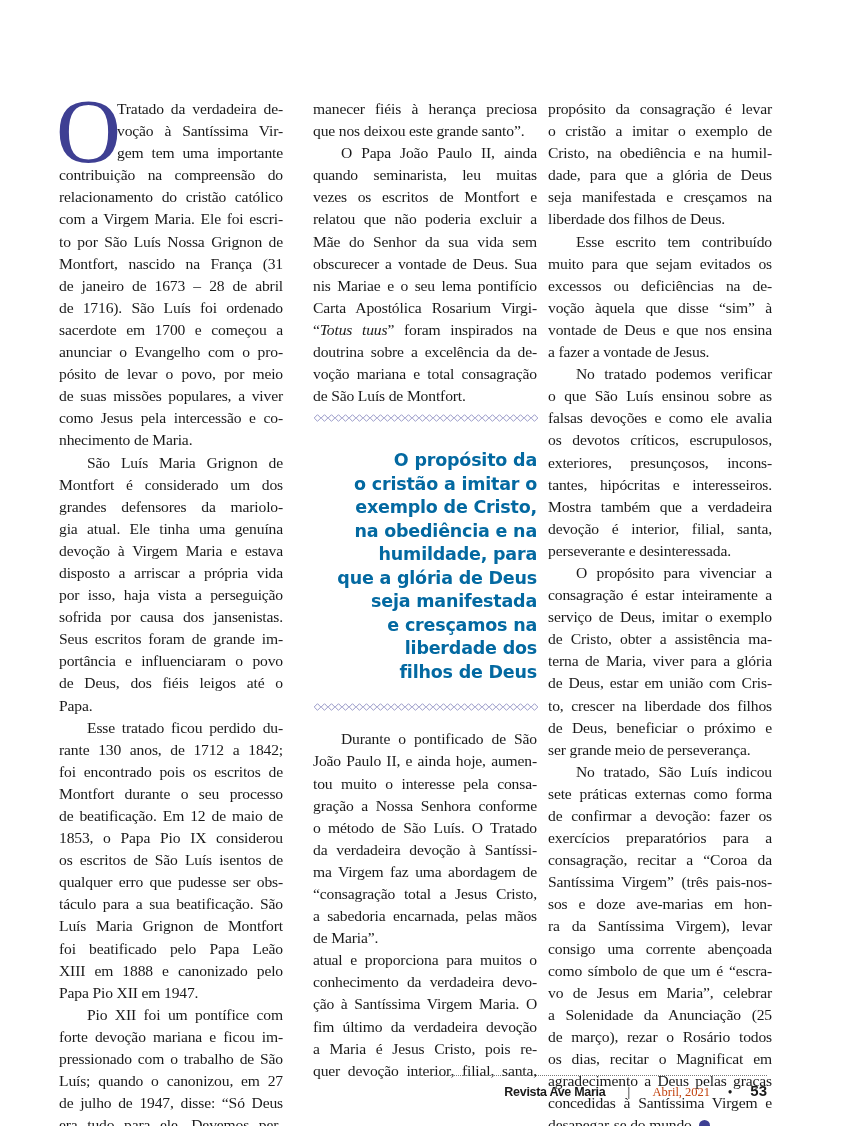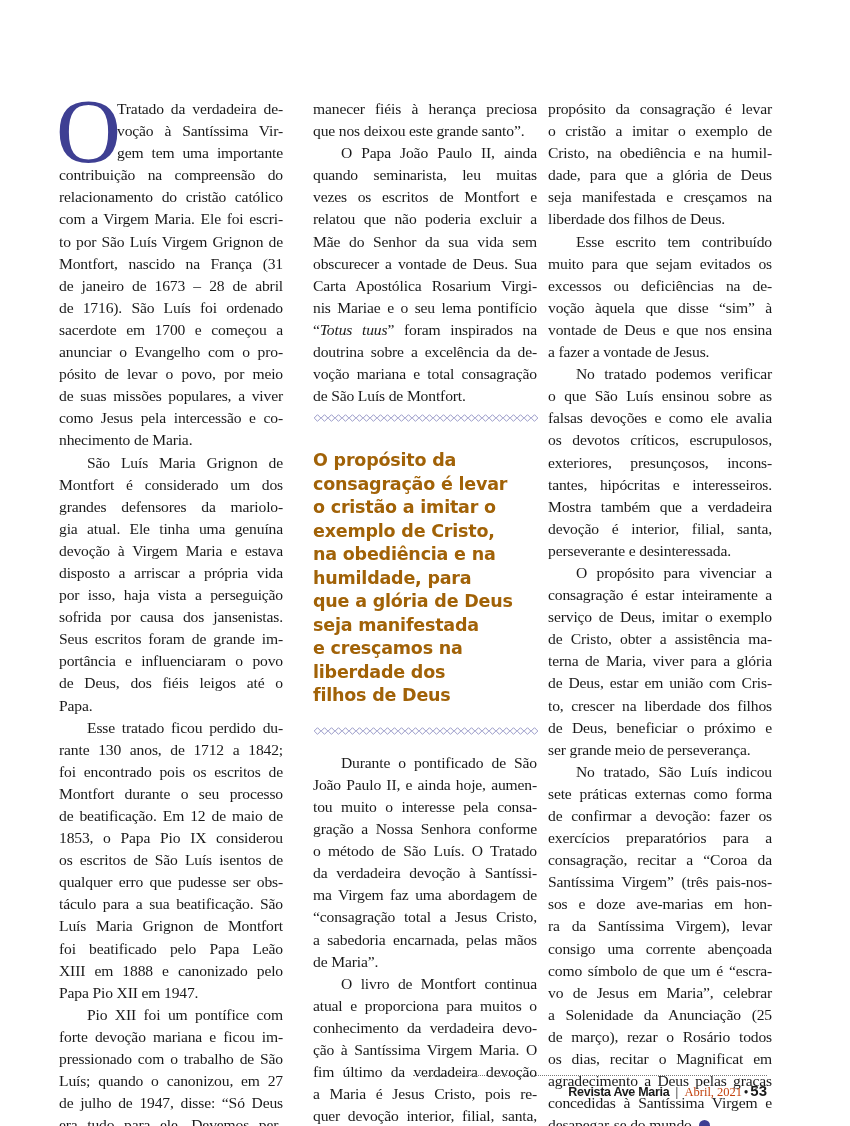--- a/index.html
+++ b/index.html
@@ -12,27 +12,27 @@
   #col3 { left: 548px; }
   .ln { display: block; white-space: nowrap; text-align: justify; text-align-last: justify; height: 22.1px; }
   .ln.last { text-align-last: left; }
   .ln.ind { text-indent: 28px; }
   .dropcap-wrap { position: relative; }
   .dropcap { position: absolute; left: -3px; top: -6px; font-size: 90px; line-height: 80px;
              color: #3e3f93; font-family: "Liberation Serif", "DejaVu Serif", serif; }
   .ln.dc { margin-left: 58px; }
   .divider { height: 12px; margin: 6px 0 0 0; position: relative; }
   .divider svg { display: block; }
-  .pull { text-align: left; color: #a16207; font-family: "DejaVu Sans", "Liberation Sans", sans-serif;
+  .pull { text-align: right; color: #0369a1; font-family: "DejaVu Sans", "Liberation Sans", sans-serif;
           font-weight: bold; font-size: 17.5px; line-height: 23.5px; margin: 24px 0 18px 0; letter-spacing: -0.2px; }
   .pull span { display: block; }
   .end-dot { display: inline-block; width: 11px; height: 11px; border-radius: 50%; background: #3e3f93;
              vertical-align: -1px; margin-left: 3px; }
   .footer-rule { position: absolute; left: 413px; top: 1075px; width: 354px; border-top: 1px dotted #777; }
-  .footer { position: absolute; right: 83px; top: 1082px; font-size: 12px; display: flex; align-items: baseline; gap: 0; }
+  .footer { position: absolute; right: 83px; top: 1082px; font-size: 12px; display: flex; align-items: baseline; gap: 16px; }
   .footer .mag { font-family: "Liberation Sans", "DejaVu Sans", sans-serif; font-weight: bold; font-size: 12.5px; letter-spacing: -0.3px; }
   .footer .sep { margin: 0 6px; color: #555; font-family: "Liberation Sans", sans-serif; }
   .footer .date { font-family: "Liberation Serif", serif; font-size: 12.5px; color: #c2410c; }
   .footer .bullet { margin: 0 2px 0 2px; font-weight: bold; }
   .footer .page { font-family: "Liberation Sans", sans-serif; font-weight: bold; font-size: 15px; }
   em { font-style: italic; }
 </style>
 </head>
 <body>
 
@@ -42,21 +42,21 @@
     <div class="dropcap-wrap">
       <span class="dropcap">O</span>
     </div>
     <div>
         <span class="ln dc">Tratado da verdadeira de-</span>
         <span class="ln dc">voção à Santíssima Vir-</span>
         <span class="ln dc">gem tem uma importante</span>
         <span class="ln">contribuição na compreensão do</span>
         <span class="ln">relacionamento do cristão católico</span>
         <span class="ln">com a Virgem Maria. Ele foi escri-</span>
-        <span class="ln">to por São Luís Virgem Grignon de</span>
+        <span class="ln">to por São Luís Nossa Grignon de</span>
         <span class="ln">Montfort, nascido na França (31</span>
         <span class="ln">de janeiro de 1673 – 28 de abril</span>
         <span class="ln">de 1716). São Luís foi ordenado</span>
         <span class="ln">sacerdote em 1700 e começou a</span>
         <span class="ln">anunciar o Evangelho com o pro-</span>
         <span class="ln">pósito de levar o povo, por meio</span>
         <span class="ln">de suas missões populares, a viver</span>
         <span class="ln">como Jesus pela intercessão e co-</span>
         <span class="ln last">nhecimento de Maria.</span>
         <span class="ln ind">São Luís Maria Grignon de</span>
@@ -96,22 +96,22 @@
   <div class="col" id="col2">
     <div>
         <span class="ln">manecer fiéis à herança preciosa</span>
         <span class="ln last">que nos deixou este grande santo”.</span>
         <span class="ln ind">O Papa João Paulo II, ainda</span>
         <span class="ln">quando seminarista, leu muitas</span>
         <span class="ln">vezes os escritos de Montfort e</span>
         <span class="ln">relatou que não poderia excluir a</span>
         <span class="ln">Mãe do Senhor da sua vida sem</span>
         <span class="ln">obscurecer a vontade de Deus. Sua</span>
+        <span class="ln">nis Mariae e o seu lema pontifício</span>
         <span class="ln">Carta Apostólica Rosarium Virgi-</span>
-        <span class="ln">nis Mariae e o seu lema pontifício</span>
         <span class="ln">“<em>Totus tuus</em>” foram inspirados na</span>
         <span class="ln">doutrina sobre a excelência da de-</span>
         <span class="ln">voção mariana e total consagração</span>
         <span class="ln last">de São Luís de Montfort.</span>
       </div>
     <div class="divider">
         <svg width="226" height="10" viewBox="0 0 226 10">
           <polygon points="1.2000000000000002,5 4.5,1.7 7.8,5 4.5,8.3" fill="none" stroke="#8f90c2" stroke-width="0.9"></polygon>
           <polygon points="8.2,5 11.5,1.7 14.8,5 11.5,8.3" fill="none" stroke="#8f90c2" stroke-width="0.9"></polygon>
           <polygon points="15.2,5 18.5,1.7 21.8,5 18.5,8.3" fill="none" stroke="#8f90c2" stroke-width="0.9"></polygon>
@@ -141,21 +141,20 @@
           <polygon points="183.2,5 186.5,1.7 189.8,5 186.5,8.3" fill="none" stroke="#8f90c2" stroke-width="0.9"></polygon>
           <polygon points="190.2,5 193.5,1.7 196.8,5 193.5,8.3" fill="none" stroke="#8f90c2" stroke-width="0.9"></polygon>
           <polygon points="197.2,5 200.5,1.7 203.8,5 200.5,8.3" fill="none" stroke="#8f90c2" stroke-width="0.9"></polygon>
           <polygon points="204.2,5 207.5,1.7 210.8,5 207.5,8.3" fill="none" stroke="#8f90c2" stroke-width="0.9"></polygon>
           <polygon points="211.2,5 214.5,1.7 217.8,5 214.5,8.3" fill="none" stroke="#8f90c2" stroke-width="0.9"></polygon>
           <polygon points="218.2,5 221.5,1.7 224.8,5 221.5,8.3" fill="none" stroke="#8f90c2" stroke-width="0.9"></polygon>
         </svg>
       </div>
     <div class="pull">
         <span>O propósito da</span>
-        <span>consagração é levar</span>
         <span>o cristão a imitar o</span>
         <span>exemplo de Cristo,</span>
         <span>na obediência e na</span>
         <span>humildade, para</span>
         <span>que a glória de Deus</span>
         <span>seja manifestada</span>
         <span>e cresçamos na</span>
         <span>liberdade dos</span>
         <span>filhos de Deus</span>
       </div>
@@ -200,21 +199,20 @@
         <span class="ln ind">Durante o pontificado de São</span>
         <span class="ln">João Paulo II, e ainda hoje, aumen-</span>
         <span class="ln">tou muito o interesse pela consa-</span>
         <span class="ln">gração a Nossa Senhora conforme</span>
         <span class="ln">o método de São Luís. O Tratado</span>
         <span class="ln">da verdadeira devoção à Santíssi-</span>
         <span class="ln">ma Virgem faz uma abordagem de</span>
         <span class="ln">“consagração total a Jesus Cristo,</span>
         <span class="ln">a sabedoria encarnada, pelas mãos</span>
         <span class="ln last">de Maria”.</span>
-        <span class="ln ind">O livro de Montfort continua</span>
         <span class="ln">atual e proporciona para muitos o</span>
         <span class="ln">conhecimento da verdadeira devo-</span>
         <span class="ln">ção à Santíssima Virgem Maria. O</span>
         <span class="ln">fim último da verdadeira devoção</span>
         <span class="ln">a Maria é Jesus Cristo, pois re-</span>
         <span class="ln">quer devoção interior, filial, santa,</span>
       </div>
   </div>
 
   <div class="col" id="col3">

